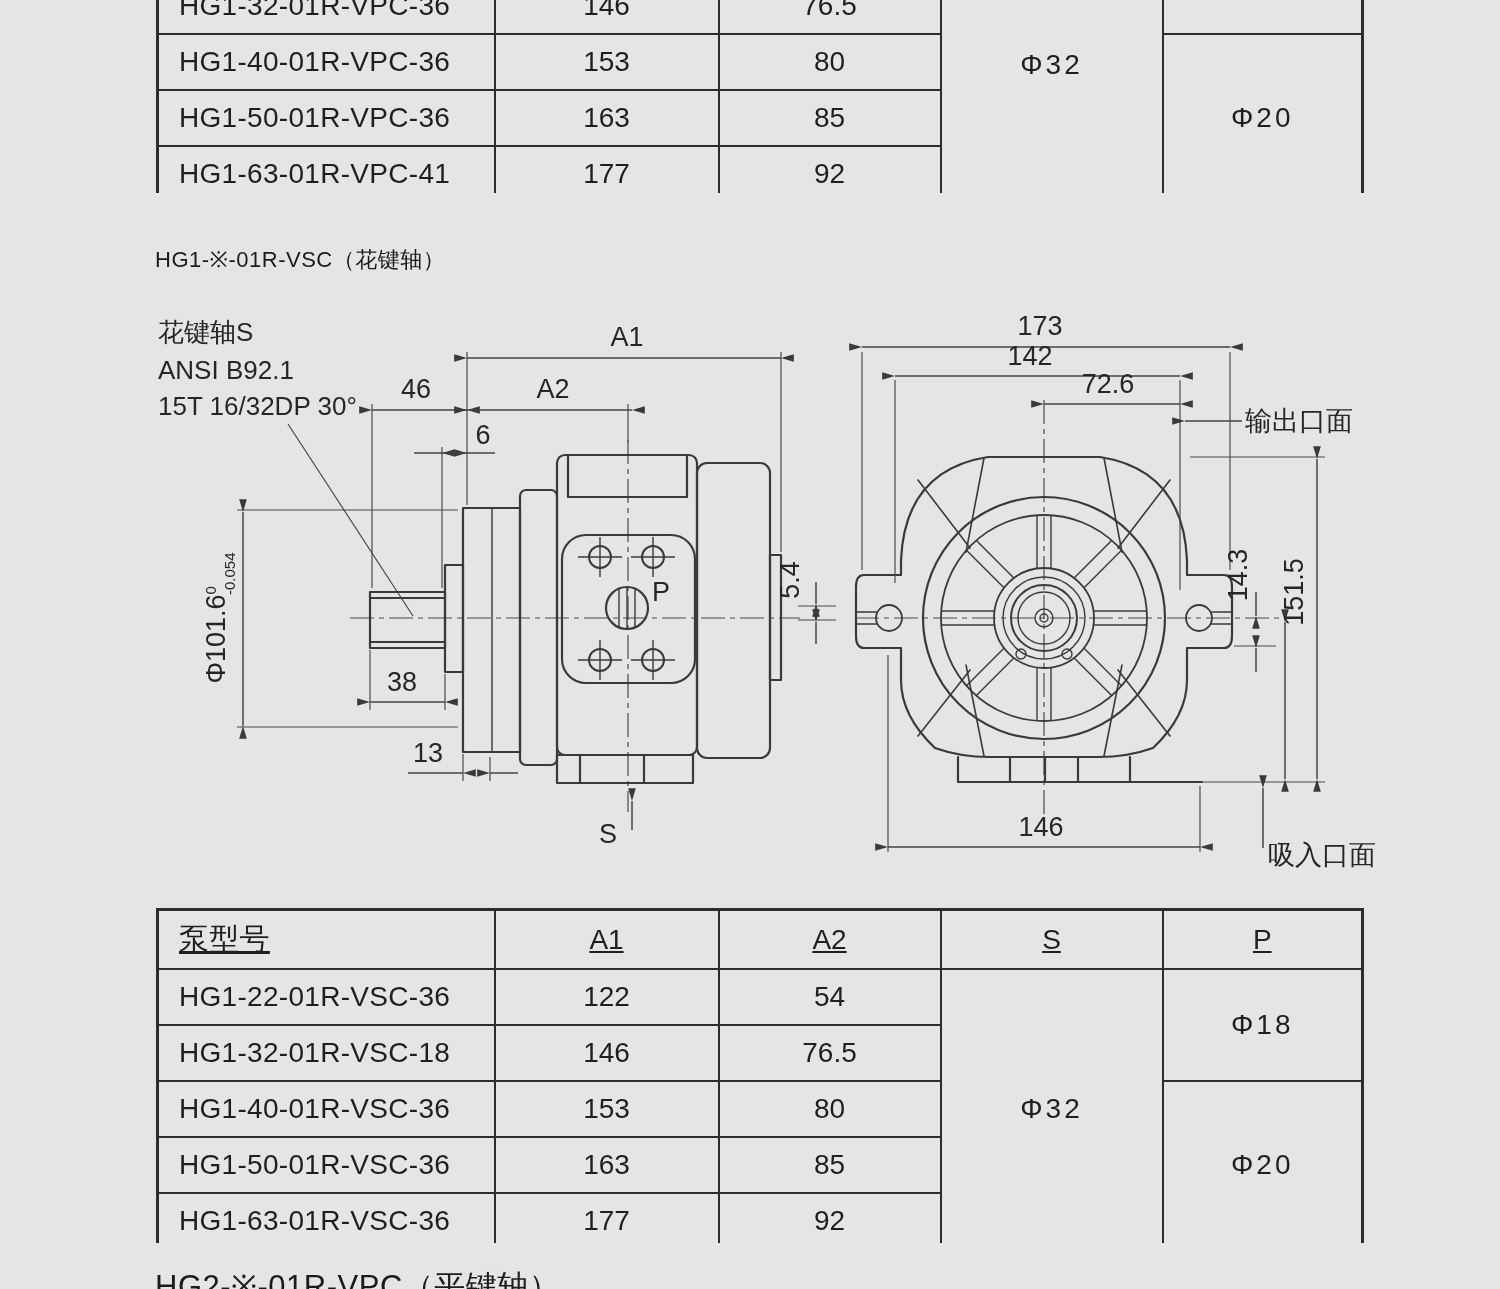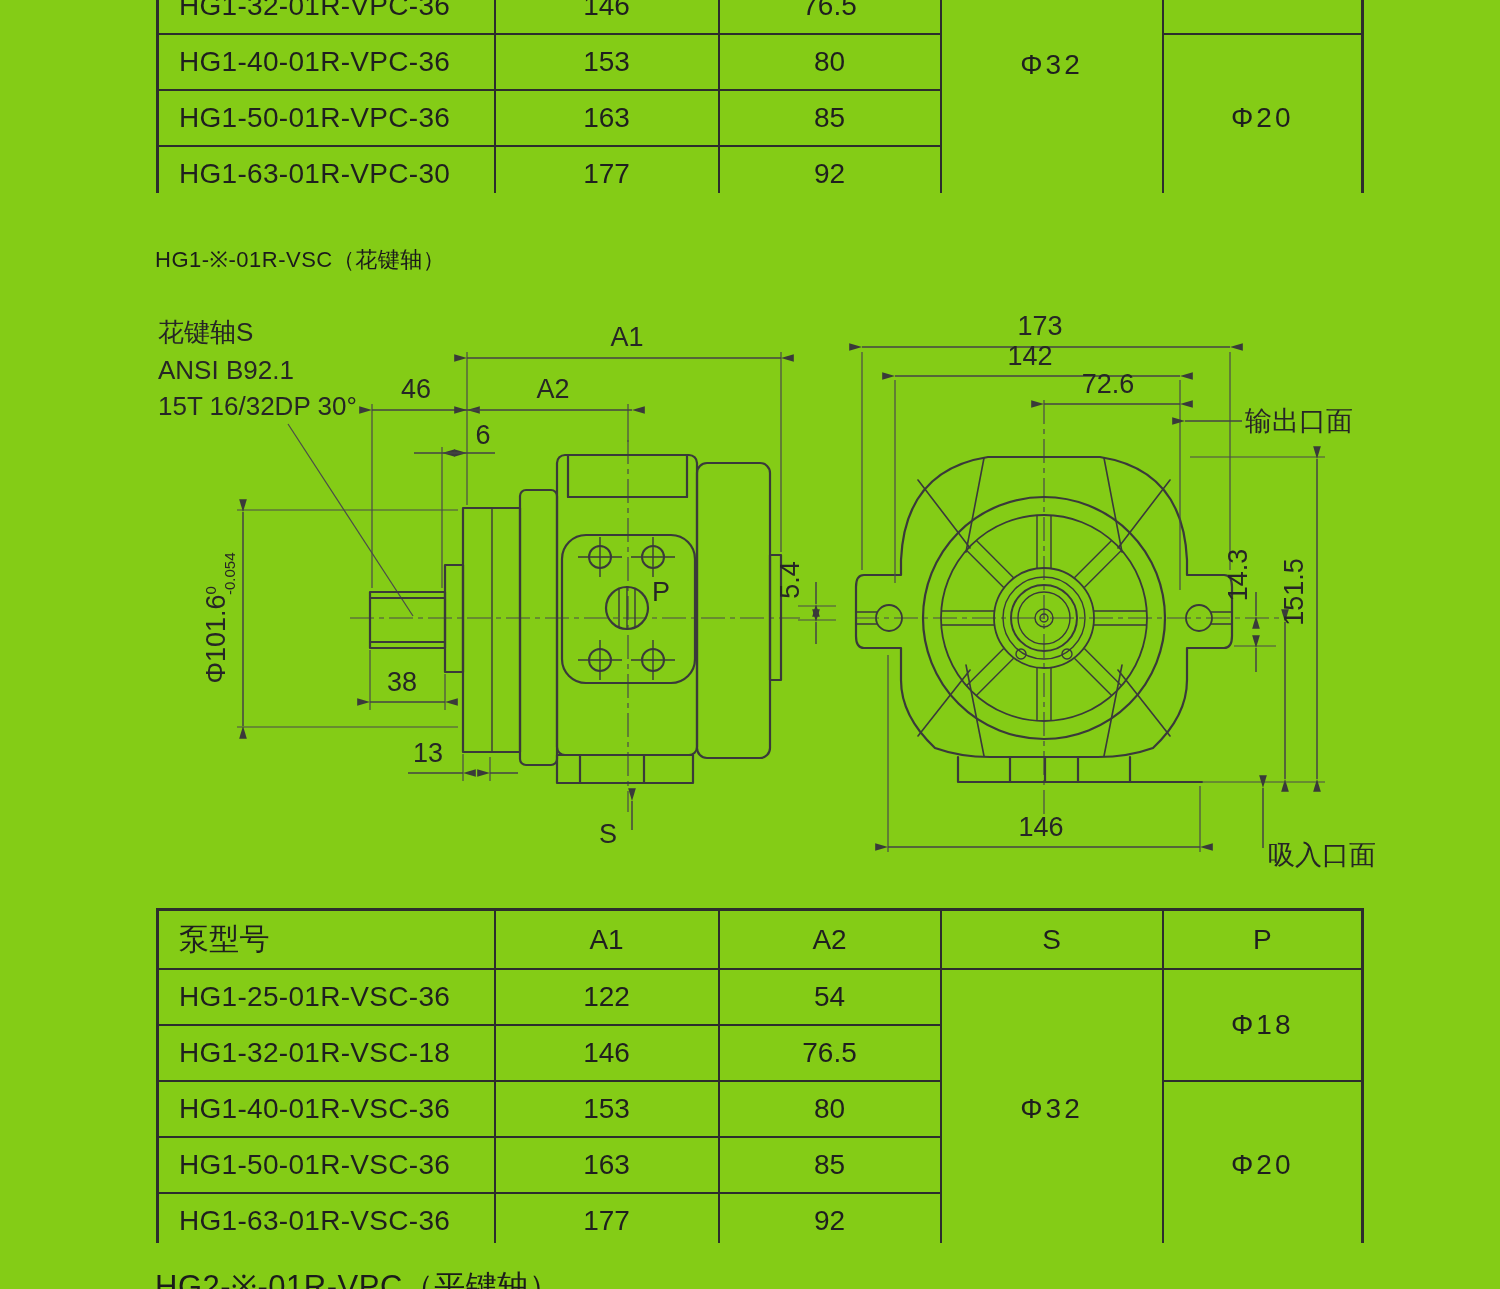--- a/index.html
+++ b/index.html
@@ -1,34 +1,34 @@
 <!DOCTYPE html>
 <html><head>
 <meta charset="utf-8">
 <style>
   html,body{margin:0;padding:0;}
   .page{
     position:relative; width:1500px; height:1289px;
-    background:#84cc16; overflow:hidden;
+    background:#e5e5e5; overflow:hidden;
     font-family:"Liberation Sans", sans-serif;
     color:#202020;
   }
   
   .table-clip{position:absolute; overflow:hidden;}
   table.spec{
     border-collapse:collapse; table-layout:fixed; width:1205px;
     font-size:28px; color:#1f1f1f;
   }
   table.spec{border:3px solid #2d2d2d;}
   table.spec td, table.spec th{
     border:2px solid #2d2d2d; height:54px; padding:0;
     text-align:center; font-weight:normal; vertical-align:middle;
     white-space:nowrap; overflow:hidden;
   }
-  table.spec th{height:57px; font-size:28px;}
+  table.spec th{height:57px; font-size:28px;text-decoration:underline;}
   table.spec .model{ text-align:left; padding-left:20px; font-size:28px; letter-spacing:0.3px;}
   table.spec th.model{font-size:30px;}
   .phi{letter-spacing:3px;}
   .nudge-up{position:relative; top:-25px; display:inline-block;}
   
   .heading{
     position:absolute; left:155px; top:243px;
     font-size:22px; color:#1b1b1b; letter-spacing:0.5px; white-space:nowrap;
   }
   .next-heading-clip{
@@ -77,21 +77,21 @@
         <td>153</td>
         <td>80</td>
         <td rowspan="3" class="phi">Φ20</td>
       </tr>
       <tr>
         <td class="model">HG1-50-01R-VPC-36</td>
         <td>163</td>
         <td>85</td>
       </tr>
       <tr>
-        <td class="model">HG1-63-01R-VPC-30</td>
+        <td class="model">HG1-63-01R-VPC-41</td>
         <td>177</td>
         <td>92</td>
       </tr>
     </tbody>
       </table>
   </div>
 
   <div class="heading">HG1-※-01R-VSC（花键轴）</div>
 
   <svg width="1250" height="610" viewBox="150 290 1250 610">
@@ -302,21 +302,21 @@
         </colgroup>
       <tbody>
           <tr>
         <th class="model">泵型号</th>
         <th>A1</th>
         <th>A2</th>
         <th>S</th>
         <th>P</th>
       </tr>
       <tr>
-        <td class="model">HG1-25-01R-VSC-36</td>
+        <td class="model">HG1-22-01R-VSC-36</td>
         <td>122</td>
         <td>54</td>
         <td rowspan="5" class="phi">Φ32</td>
         <td rowspan="2" class="phi">Φ18</td>
       </tr>
       <tr>
         <td class="model">HG1-32-01R-VSC-18</td>
         <td>146</td>
         <td>76.5</td>
       </tr>

